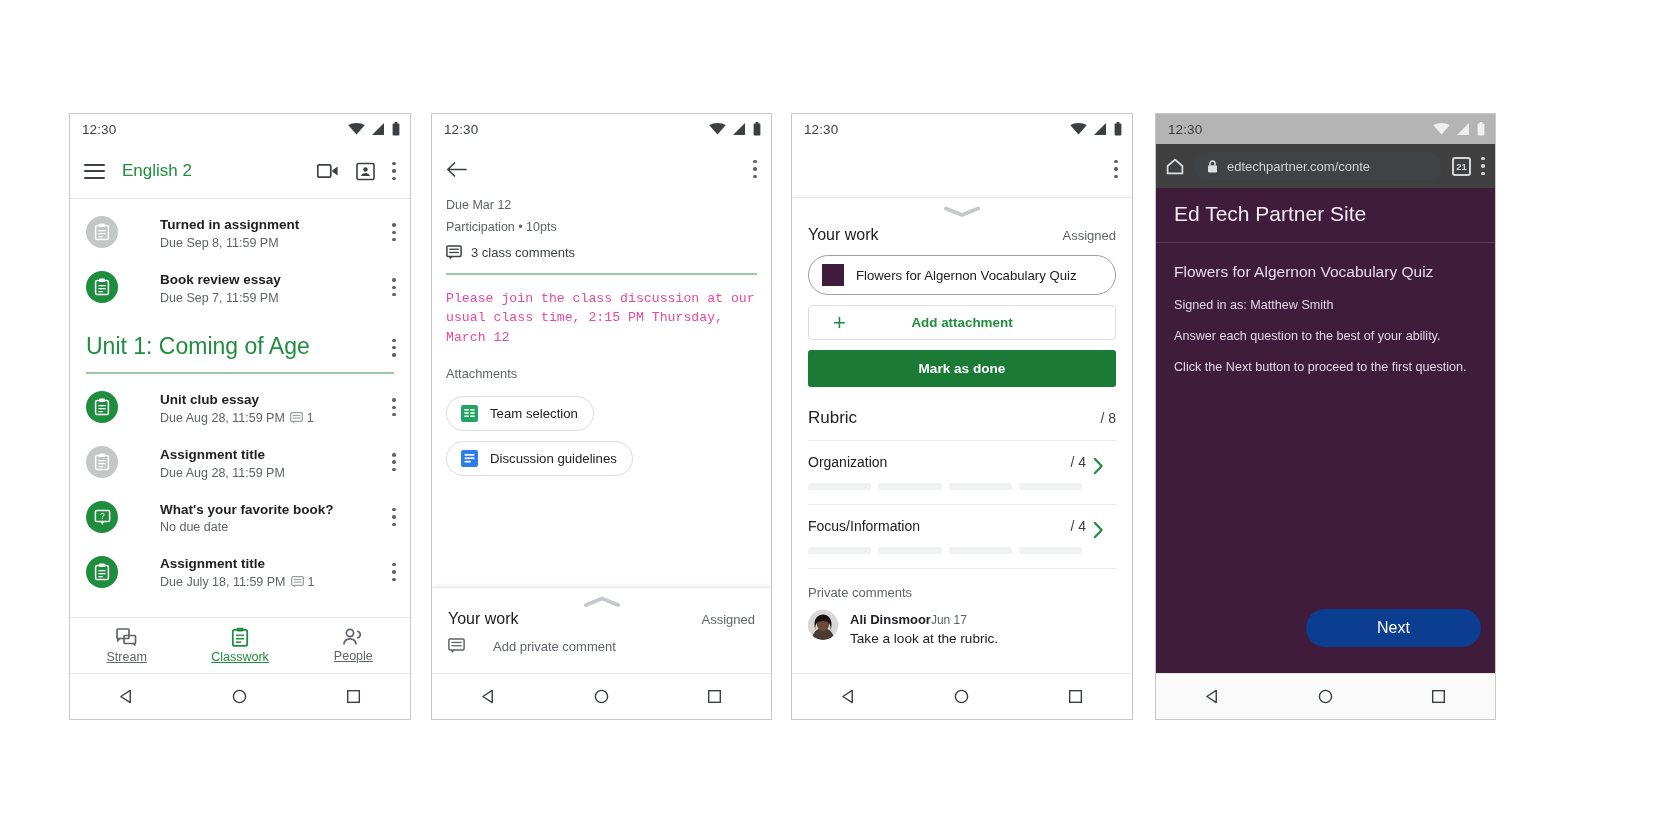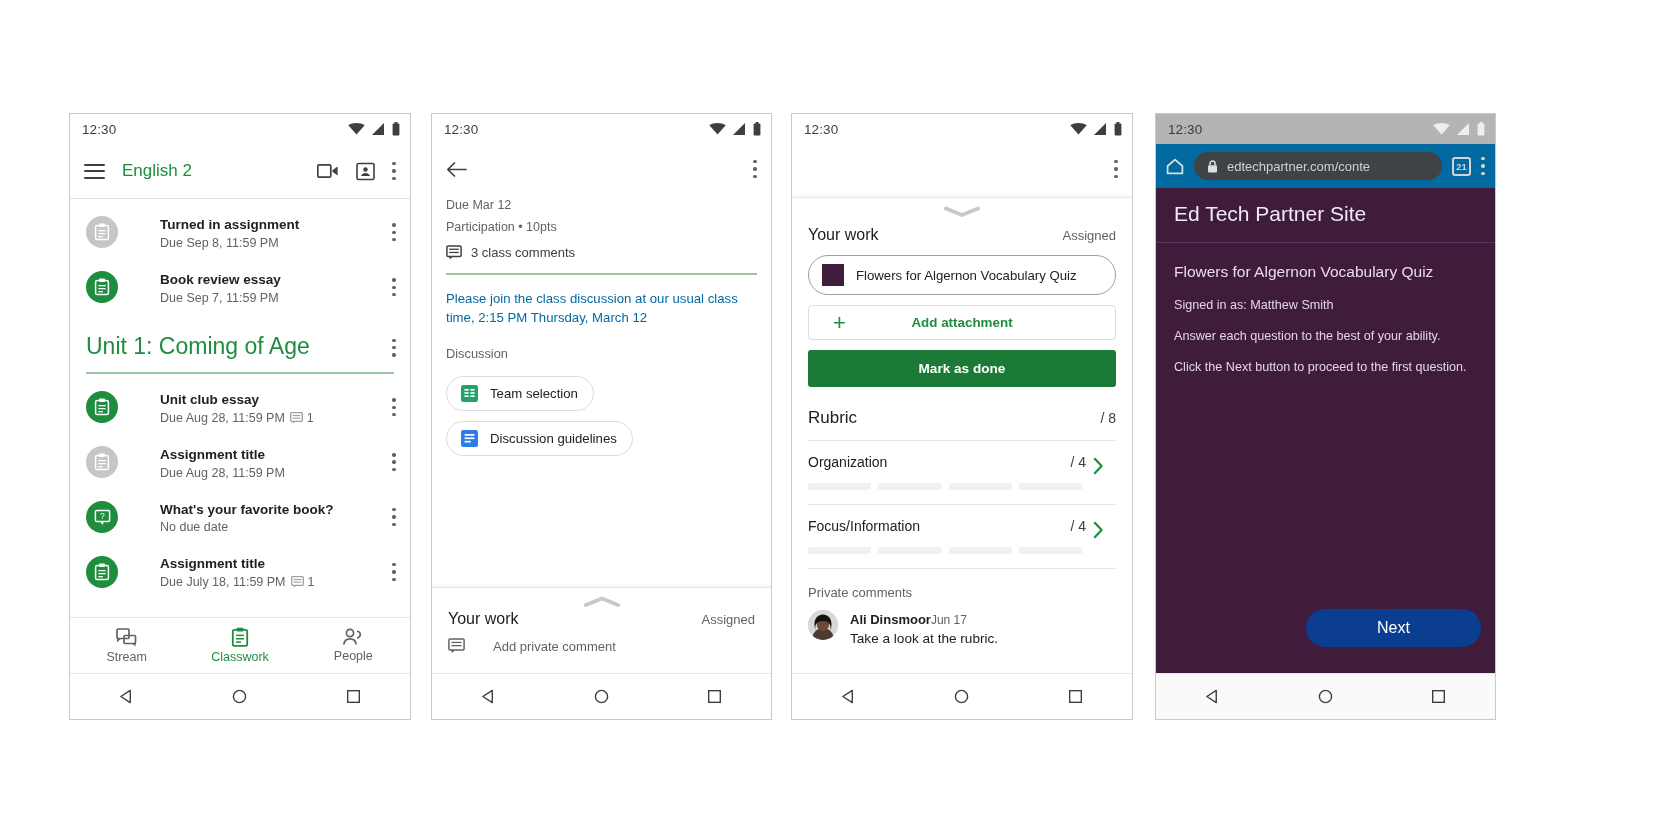--- a/index.html
+++ b/index.html
@@ -64,32 +64,32 @@
   .unit-head { padding:18px 14px 6px 16px; display:flex; align-items:flex-start; }
   .unit-title { color:#1e8e3e; font-size:23px; font-weight:400; line-height:1.2; flex:1 1 auto; }
   .unit-rule { height:1.5px; background:#9cc7a6; margin:6px 16px 0 16px; }
 
   
   .tabs {
     position:absolute; left:0; right:0; bottom:46px; height:56px;
     display:flex; align-items:center; border-top:1px solid #e6e6e6; background:#fff;
   }
   .tab { flex:1 1 0; display:flex; flex-direction:column; align-items:center; gap:3px; }
-  .tab span { font-size:12.5px; color:#5f6368; }
+  .tab span { font-size:12.5px; color:#5f6368;text-decoration:underline; }
   .tab.active span { color:#1e8e3e; }
 
   
   .backbar { height:50px; display:flex; align-items:center; padding:0 14px; }
   .detail { padding:0 14px; }
   .due { font-size:12.5px; color:#5f6368; margin-top:4px; }
   .dtitle { font-size:21px; color:#1e8e3e; line-height:1.27; margin-top:6px; }
   .dmeta { font-size:12.5px; color:#5f6368; margin-top:8px; }
   .dcomments { font-size:13px; color:#3c4043; display:flex; align-items:center; gap:9px; margin-top:11px; }
   .hr-green { height:1.5px; background:#9cc7a6; margin:13px 0 0 0; }
-  .dbody { font-size:13.2px; color:#0369a1; line-height:1.5; margin-top:14px; }
+  .dbody { font-size:13.2px; color:#ec4899; line-height:1.5; margin-top:14px;font-family:Liberation Mono, monospace; }
   .chip {
     display:inline-flex; align-items:center; gap:11px;
     border:1px solid #dadce0; border-radius:19px;
     padding:7px 15px 7px 13px; margin-top:15px;
     font-size:13.2px; color:#202124; background:#fff;
   }
   .attach-label { font-size:12.8px; color:#5f6368; margin-top:18px; }
   .sheet-top {
     position:absolute; left:0; right:0; bottom:46px; height:86px;
     background:#fff; border-top:1px solid #e6e6e6;
@@ -137,21 +137,21 @@
   .pc-head { font-size:13px; color:#5f6368; margin-top:16px; }
   .pc-row { display:flex; gap:12px; margin-top:10px; }
   .pc-ava { width:30px; height:30px; border-radius:50%; flex:0 0 30px; overflow:hidden;
             background:#cfcfcf; position:relative; }
   .pc-name { font-size:13px; font-weight:bold; color:#202124; }
   .pc-date { font-size:12px; color:#5f6368; font-weight:normal; }
   .pc-text { font-size:13.6px; color:#202124; margin-top:3px; }
 
   
   .p4 { background:#3f1b3c; }
-  .chrome-bar { height:44px; background:#0369a1; display:flex; align-items:center; padding:0 10px; gap:10px; }
+  .chrome-bar { height:44px; background:#404040; display:flex; align-items:center; padding:0 10px; gap:10px; }
   .omnibox {
     flex:1 1 auto; height:28px; background:#3f4346; border-radius:14px;
     display:flex; align-items:center; gap:9px; padding:0 13px;
     color:#cfd2d4; font-size:13px; overflow:hidden; white-space:nowrap;
   }
   .tabcount {
     width:19px; height:19px; border:2px solid #d2d4d6; border-radius:3px;
     color:#d2d4d6; font-size:9.5px; display:flex; align-items:center; justify-content:center;
     flex:0 0 19px; font-weight:bold;
   }
@@ -465,21 +465,21 @@
             <path d="M3.2 11.5h3.6L4 14.4z" fill="#3c4043"></path>
             <rect x="3.2" y="3.6" width="9.6" height="1.3" fill="#3c4043"></rect>
             <rect x="3.2" y="6.8" width="9.6" height="1.3" fill="#3c4043"></rect>
           </svg>
       <span>3 class comments</span>
     </div>
     <div class="hr-green"></div>
     <div class="dbody">Please join the class discussion at our usual class time, 2:15 PM Thursday, March 12</div>
 
 
-    <div class="attach-label">Discussion</div>
+    <div class="attach-label">Attachments</div>
 
     <div class="chip" style="">
       <svg width="19" height="19" viewBox="0 0 19 19">
             <rect x="1" y="1" width="17" height="17" rx="2.2" fill="#21a366"></rect>
             <rect x="4.4" y="5" width="10.2" height="1.6" fill="#fff"></rect>
             <rect x="4.4" y="8.2" width="10.2" height="1.6" fill="#fff"></rect>
             <rect x="4.4" y="11.4" width="10.2" height="1.6" fill="#fff"></rect>
             <rect x="8.7" y="5" width="1.6" height="8" fill="#21a366"></rect>
           </svg>
       <span>Team selection</span>

